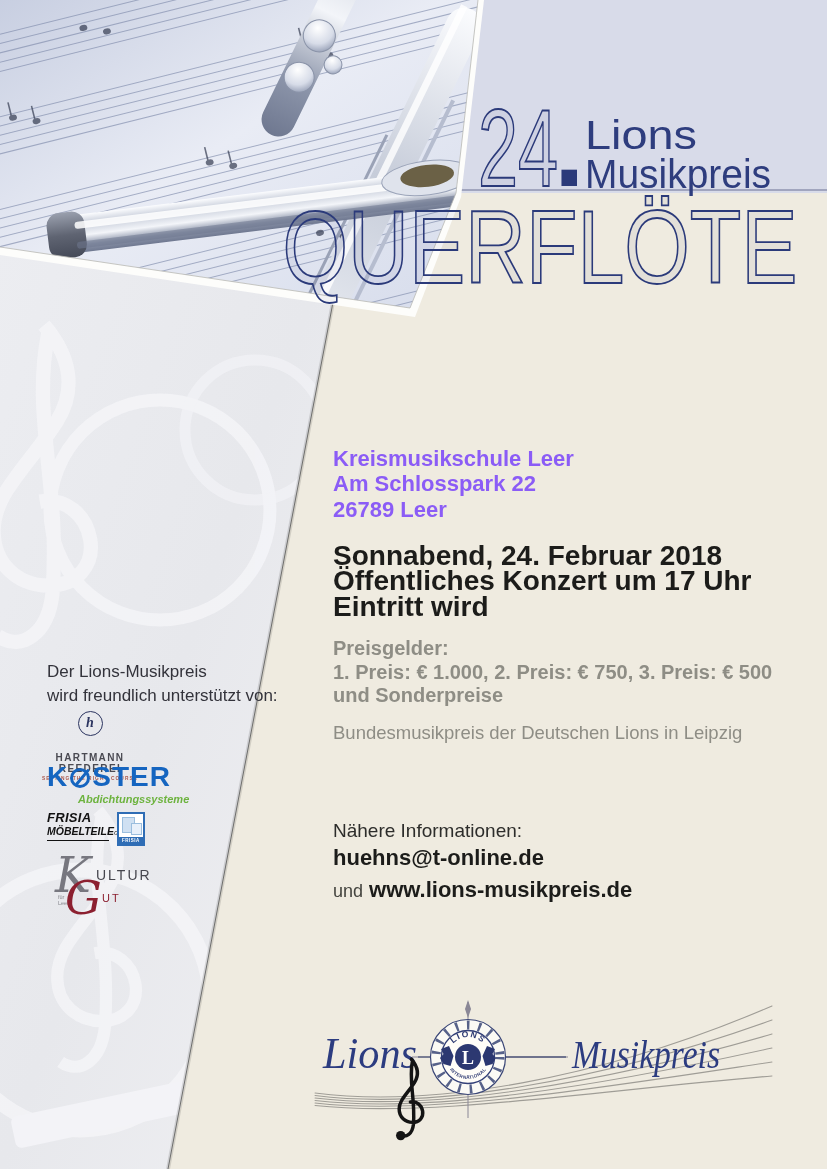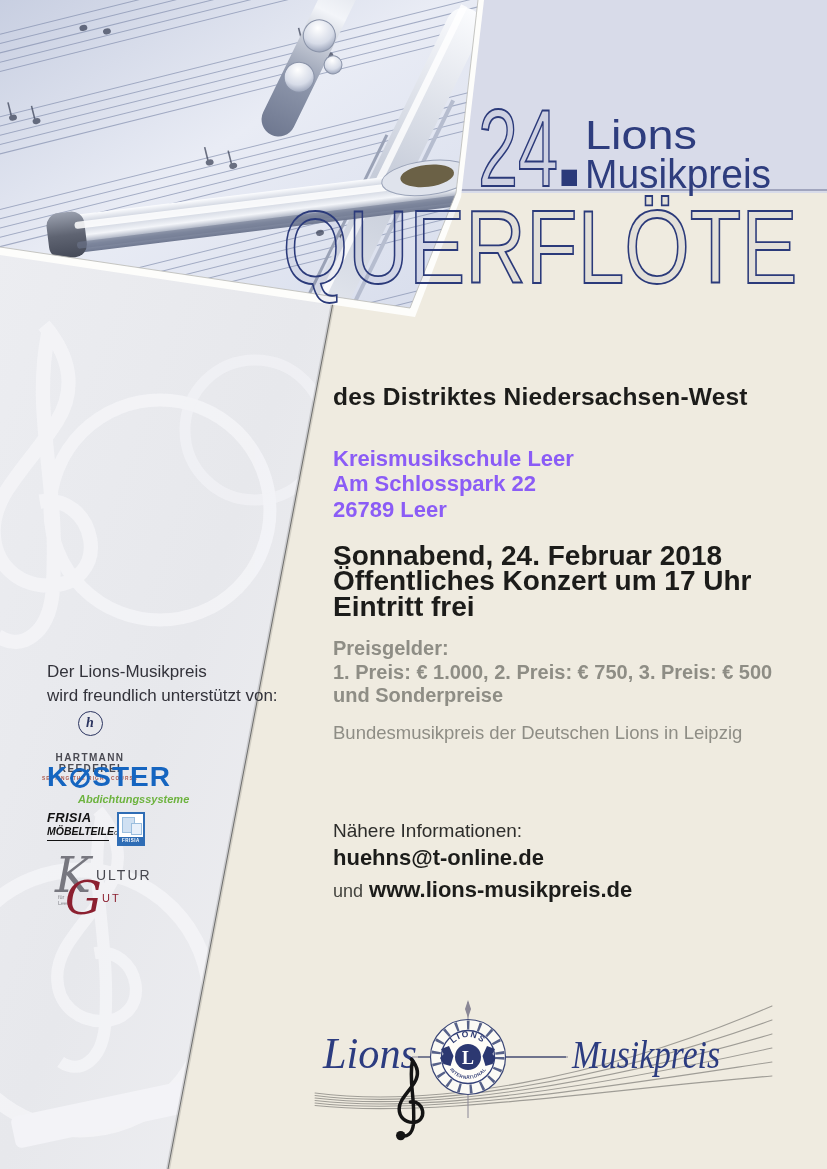--- a/index.html
+++ b/index.html
@@ -209,32 +209,31 @@
 
     <g font-family="Liberation Sans, sans-serif" fill="#2b3a7a">
       <text x="478" y="186" font-size="110" textLength="80" lengthAdjust="spacingAndGlyphs" fill-opacity="0.06" stroke="#2b3a7a" stroke-width="2">24</text>
       <text x="554" y="186" font-size="110" font-weight="bold">.</text>
       <text x="585" y="149" font-size="41" textLength="112" lengthAdjust="spacingAndGlyphs" fill="#2e3d7e">Lions</text>
       <text x="585" y="188" font-size="41" textLength="186" lengthAdjust="spacingAndGlyphs" fill="#2e3d7e">Musikpreis</text>
       <text x="540" y="283" font-size="103" text-anchor="middle" textLength="515" lengthAdjust="spacingAndGlyphs" fill-opacity="0.06" stroke="#2b3a7a" stroke-width="1.9">QUERFLÖTE</text>
     </g>
   </svg>
 
-  <div class="abs fg subtitle">des Distriktes Niedersachsen-West</div>
 
   <div class="abs fg venue">
     <div>Kreismusikschule Leer</div>
     <div>Am Schlosspark 22</div>
     <div>26789 Leer</div>
   </div>
 
   <div class="abs fg schedule">
     <div>Sonnabend, 24. Februar 2018</div>
     <div>Öffentliches Konzert um 17 Uhr</div>
-    <div>Eintritt frei</div>
+    <div>Eintritt wird</div>
   </div>
 
   <div class="abs fg prizes">
     <div>Preisgelder:</div>
     <div>1. Preis: € 1.000, 2. Preis: € 750, 3. Preis: € 500</div>
     <div>und Sonderpreise</div>
   </div>
 
   <div class="abs fg qualification">
     <div>Bundesmusikpreis der Deutschen Lions in Leipzig</div>

